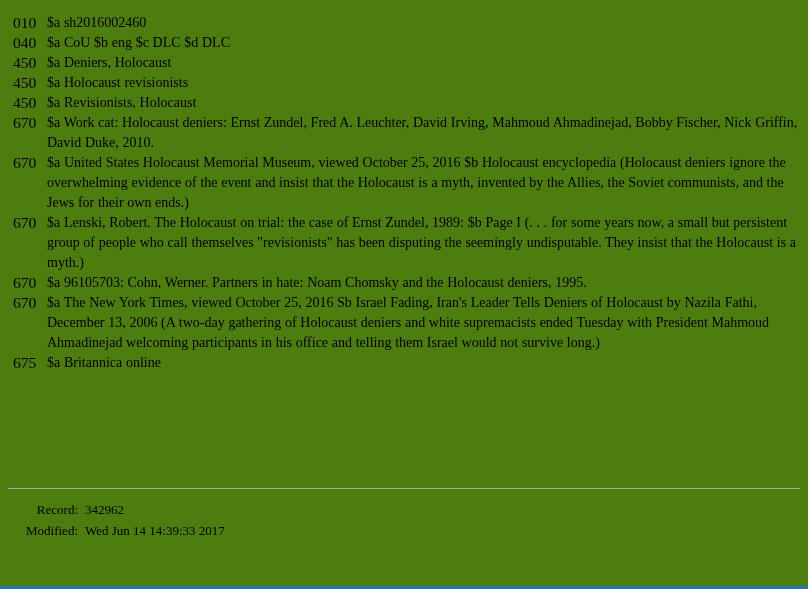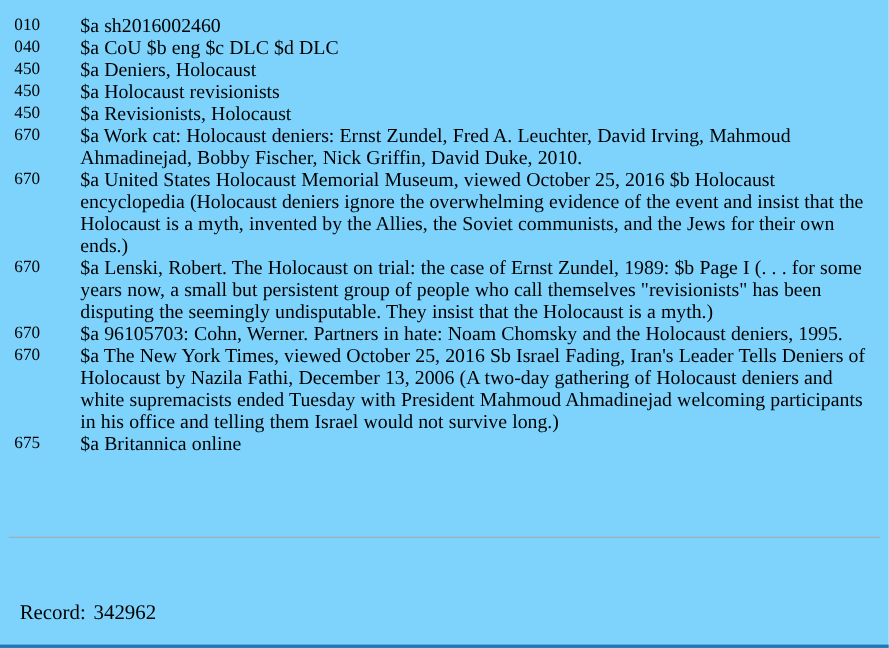--- a/index.html
+++ b/index.html
@@ -17,21 +17,21 @@
     position: relative;
     box-sizing: border-box;
   }
 
   .record-sheet {
     position: relative;
     width: 808px;
     height: 589px;
     box-sizing: border-box;
     border-bottom: 3px solid #1f78b4;
-    background: #7dd3fc;
+    background: #4d7c0f;
   }
 
   .marc-fields {
     padding-top: 13px;
   }
 
   .marc-row {
     display: flex;
     align-items: flex-start;
     font-size: 15.6px;
@@ -45,25 +45,24 @@
     text-align: left;
     font-size: 15.6px;
     line-height: 20px;
     white-space: nowrap;
   }
 
   .marc-value {
     padding-left: 0px;
     padding-right: 10px;
     flex: 1 1 auto;
-    font-size: 18px;
+    font-size: 14px;
     line-height: 20px;
     text-align: left;
     word-spacing: 0.2px;
-    margin-left: 26px;
   }
 
   .record-divider {
     border: 0;
     border-top: 1px solid #a9a9a9;
     margin: 0;
     position: absolute;
     left: 8px;
     right: 8px;
     top: 488px;
@@ -73,23 +72,22 @@
   .record-meta {
     position: absolute;
     left: 0;
     top: 499px;
     width: 420px;
   }
 
   .meta-row {
     display: flex;
     align-items: baseline;
-    font-size: 19px;
+    font-size: 13px;
     line-height: 21px;
-    margin-top: 48px;
   }
 
   .meta-label {
     width: 78px;
     min-width: 78px;
     text-align: right;
     white-space: nowrap;
   }
 
   .meta-value {

